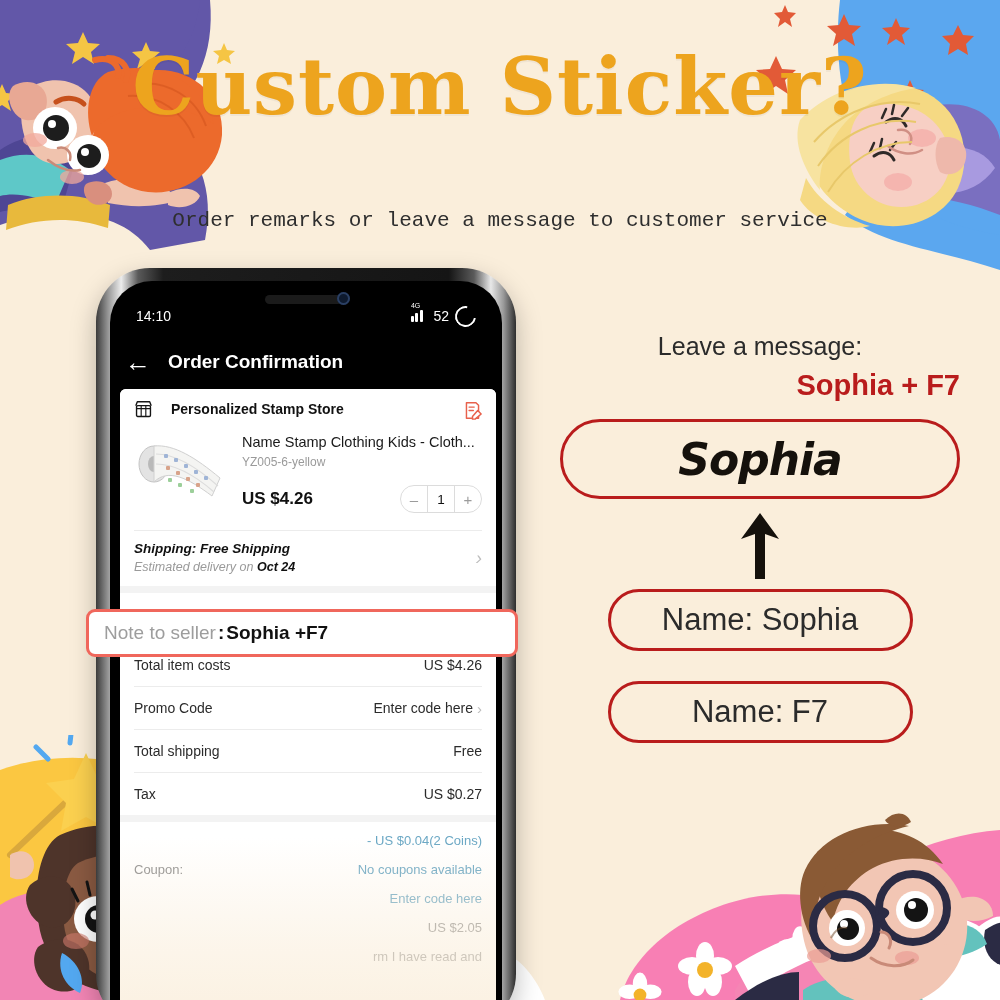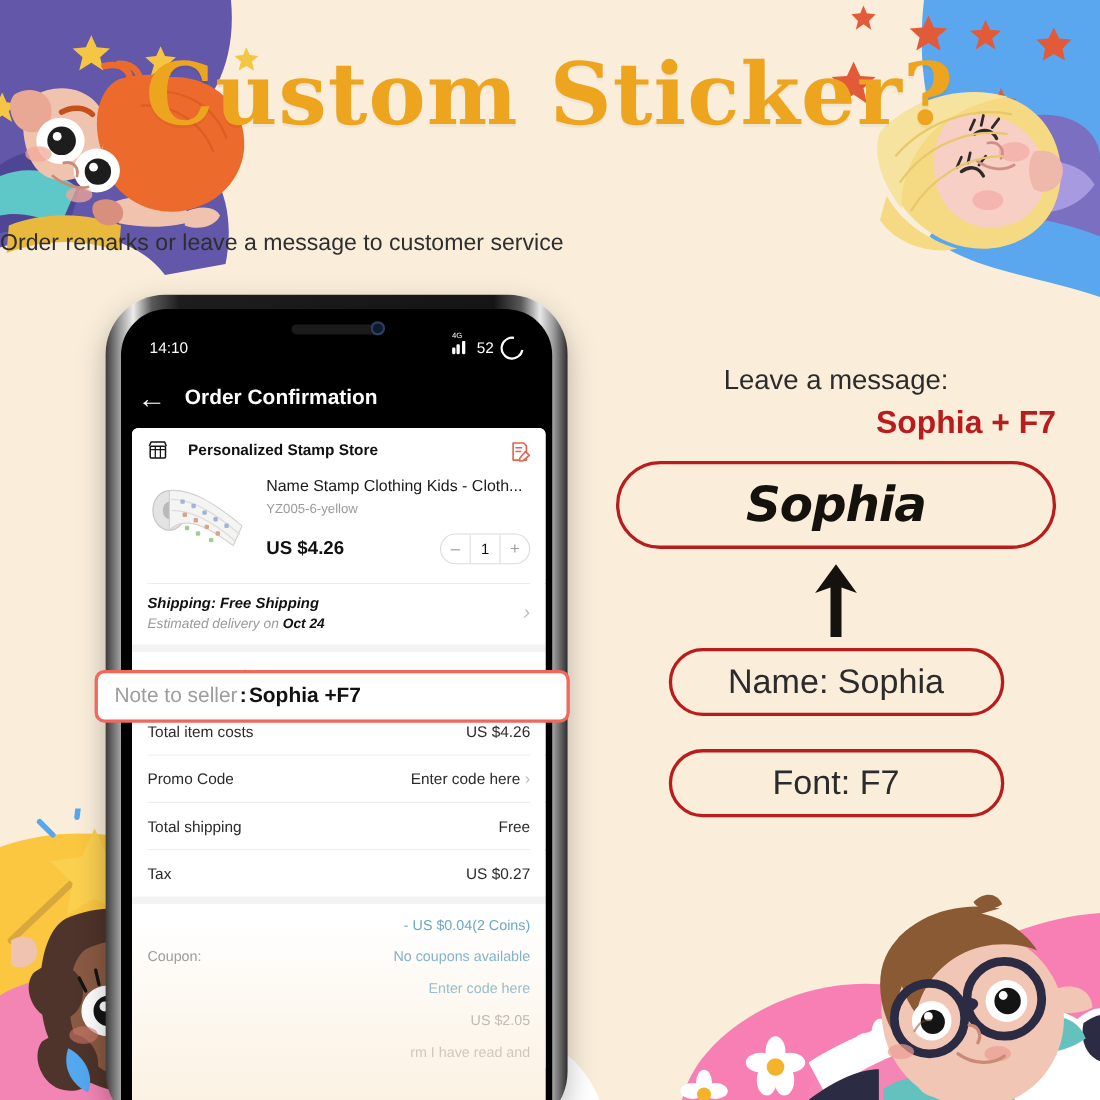--- a/index.html
+++ b/index.html
@@ -25,22 +25,22 @@
     color:#eda41e;
     font-weight:700;
     letter-spacing:1px;
     line-height:1;
     display:block;
     text-shadow:0 2px 0 rgba(0,0,0,0.04);
   }
   .headline .l1{font-size:78px;}
   .headline .l2{font-size:78px;margin-top:14px;}
   .subhead{
-    position:absolute;left:0;right:0;top:209px;z-index:20;
-    font-size:21px;color:#2e2e2e;font-family:Liberation Sans, sans-serif;
+    position:absolute;left:0;right:0;top:209px;text-align:center;z-index:20;
+    font-size:21px;color:#2e2e2e;font-family:Liberation Mono, monospace;
   }
 
   
   .phone{
     position:absolute;left:96px;top:268px;width:420px;height:760px;z-index:14;
   }
   .phone-body{
     position:absolute;inset:0;
     border-radius:54px;
     background:linear-gradient(90deg,#3b3b3b 0%,#9a9a9a 3%,#ececec 6%,#5a5a5a 10%,#1d1d1d 16%,#151515 84%,#5a5a5a 90%,#e8e8e8 94%,#9a9a9a 97%,#2d2d2d 100%);
@@ -551,17 +551,17 @@
       <svg width="46" height="72" viewBox="0 0 46 72">
         <path d="M23 4 L42 30 L28 25 L28 70 L18 70 L18 25 L4 30 Z" fill="#15110c"></path>
       </svg>
     </div>
 
     <div class="pill pill-name">
       <span class="pill-text">Name: Sophia</span>
     </div>
 
     <div class="pill pill-font">
-      <span class="pill-text">Font: F7</span>
+      <span class="pill-text">Name: F7</span>
     </div>
   </div>
 
 </div>
 
 </body></html>

